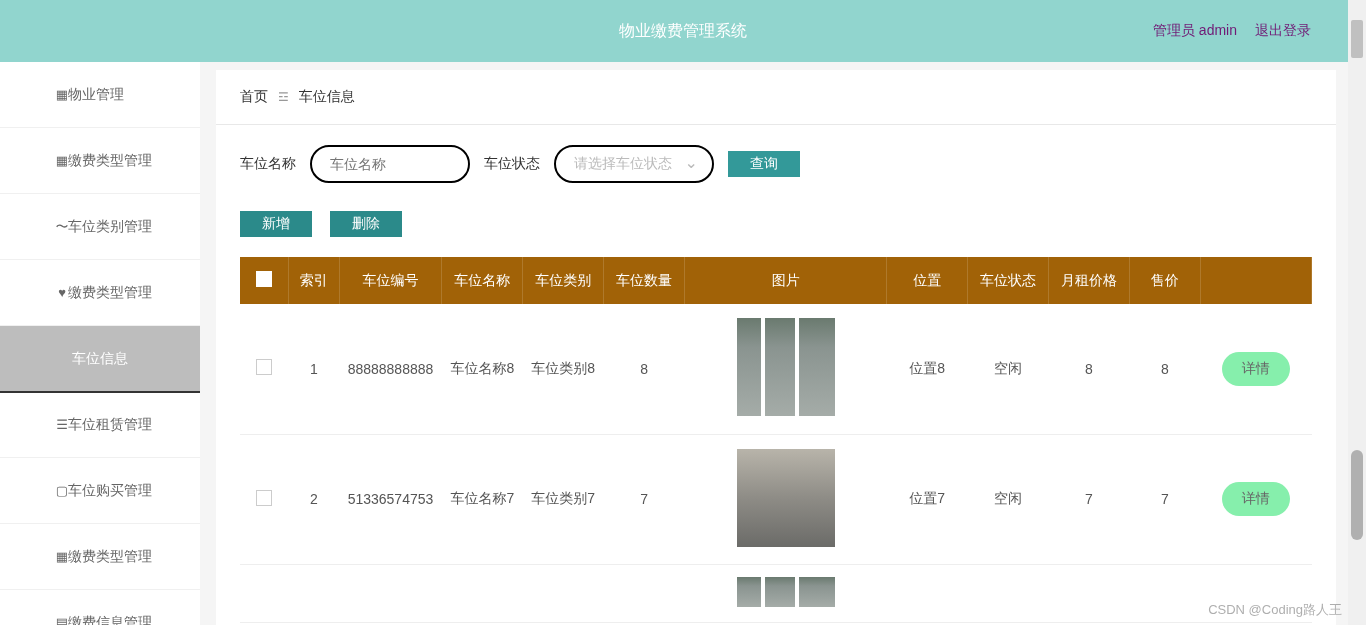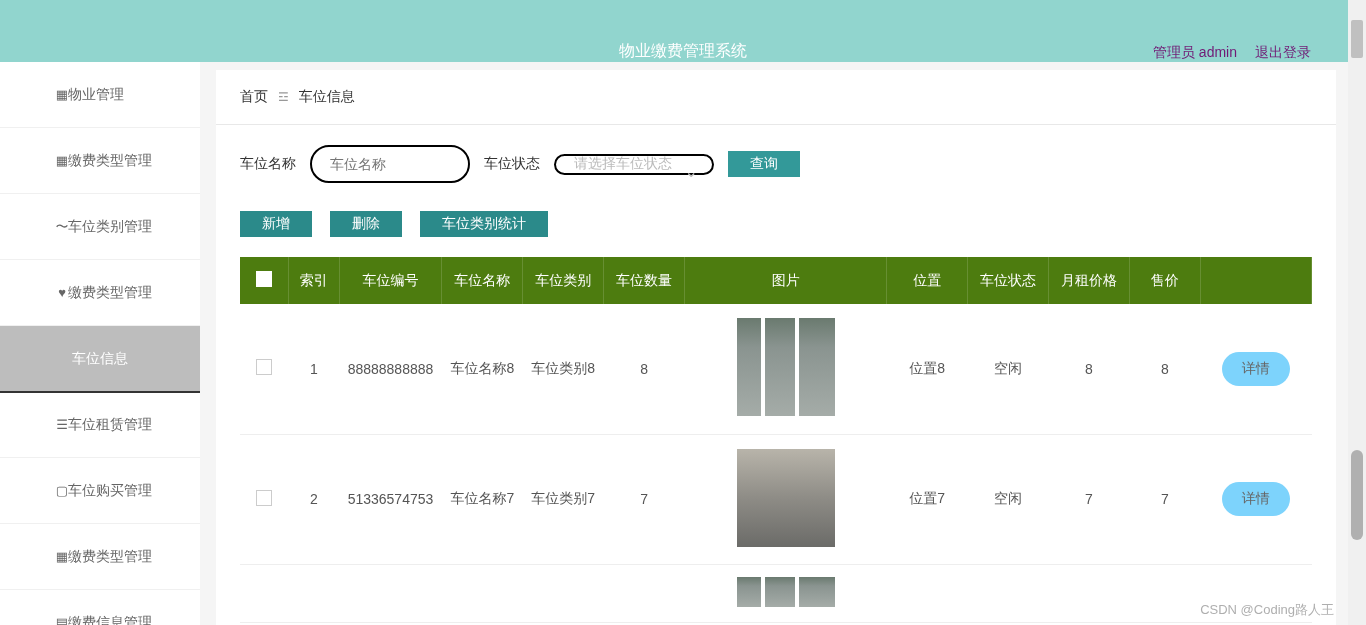--- a/index.html
+++ b/index.html
@@ -10,21 +10,21 @@
       color: #333;
       width: 1366px;
       height: 625px;
       overflow: hidden;
       position: relative;
     }
     .header {
       height: 62px;
       background: #91d5ce;
       display: flex;
-      align-items: flex-end;
+      align-items: center;
       justify-content: center;
       position: relative;
     }
     .header-title {
       color: #fff;
       font-size: 16px;
       font-weight: 500;
     }
     .header-user {
       position: absolute;
@@ -115,21 +115,21 @@
       border-radius: 20px;
       height: 38px;
       padding: 0 18px;
       width: 160px;
       font-size: 14px;
       outline: none;
     }
     .select-pill {
       border: 2px solid #000;
       border-radius: 20px;
-      height: 21px;
+      height: 38px;
       padding: 0 32px 0 18px;
       width: 160px;
       font-size: 14px;
       color: #bbb;
       position: relative;
       display: flex;
       align-items: center;
       cursor: pointer;
     }
     .select-pill::after {
@@ -145,35 +145,35 @@
       border: none;
       cursor: pointer;
       font-size: 14px;
       color: #fff;
     }
     .btn-query { background: #339999; }
     .btn-add { background: #2b8a8a; }
     .btn-del { background: #2b8a8a; }
     .btn-stat { background: #2b8a8a; }
     .btn-detail {
-      background: #7dd3fc;
+      background: #86efac;
       color: #666;
       border-radius: 20px;
       padding: 8px 20px;
     }
     .action-row {
       display: flex;
       gap: 18px;
       margin-bottom: 20px;
     }
     table {
       width: 100%;
       border-collapse: collapse;
     }
-    thead tr { background: #4d7c0f; }
+    thead tr { background: #a16207; }
     th {
       padding: 14px 8px;
       color: #fff;
       font-weight: 500;
       font-size: 14px;
       text-align: center;
       border-right: 1px solid rgba(255,255,255,0.15);
     }
     td {
       padding: 12px 8px;
@@ -241,21 +241,21 @@
       top: 450px;
       left: 3px;
       width: 12px;
       height: 90px;
       background: #b0b0b0;
       border-radius: 6px;
     }
     .watermark {
       position: absolute;
       bottom: 6px;
-      right: 32px;
+      right: 24px;
       color: rgba(120,120,120,0.6);
       font-size: 13px;
       pointer-events: none;
     }
   </style>
 </head>
 <body>
 
 <div class="header">
   <div class="header-title">物业缴费管理系统</div>
@@ -318,21 +318,20 @@
         <span class="filter-label">车位状态</span>
         <div class="select-pill">
             <span>请选择车位状态</span>
           </div>
         <button class="btn btn-query">查询</button>
       </div>
 
       <div class="action-row">
         <button class="btn btn-add">新增</button>
         <button class="btn btn-del">删除</button>
-        <button class="btn btn-stat">车位类别统计</button>
       </div>
 
       <table>
         <thead>
           <tr>
             <th style="width:48px"><span class="checkbox"></span></th>
             <th style="width:50px">索引</th>
             <th style="width:80px">车位编号</th>
             <th style="width:80px">车位名称</th>
             <th style="width:80px">车位类别</th>

